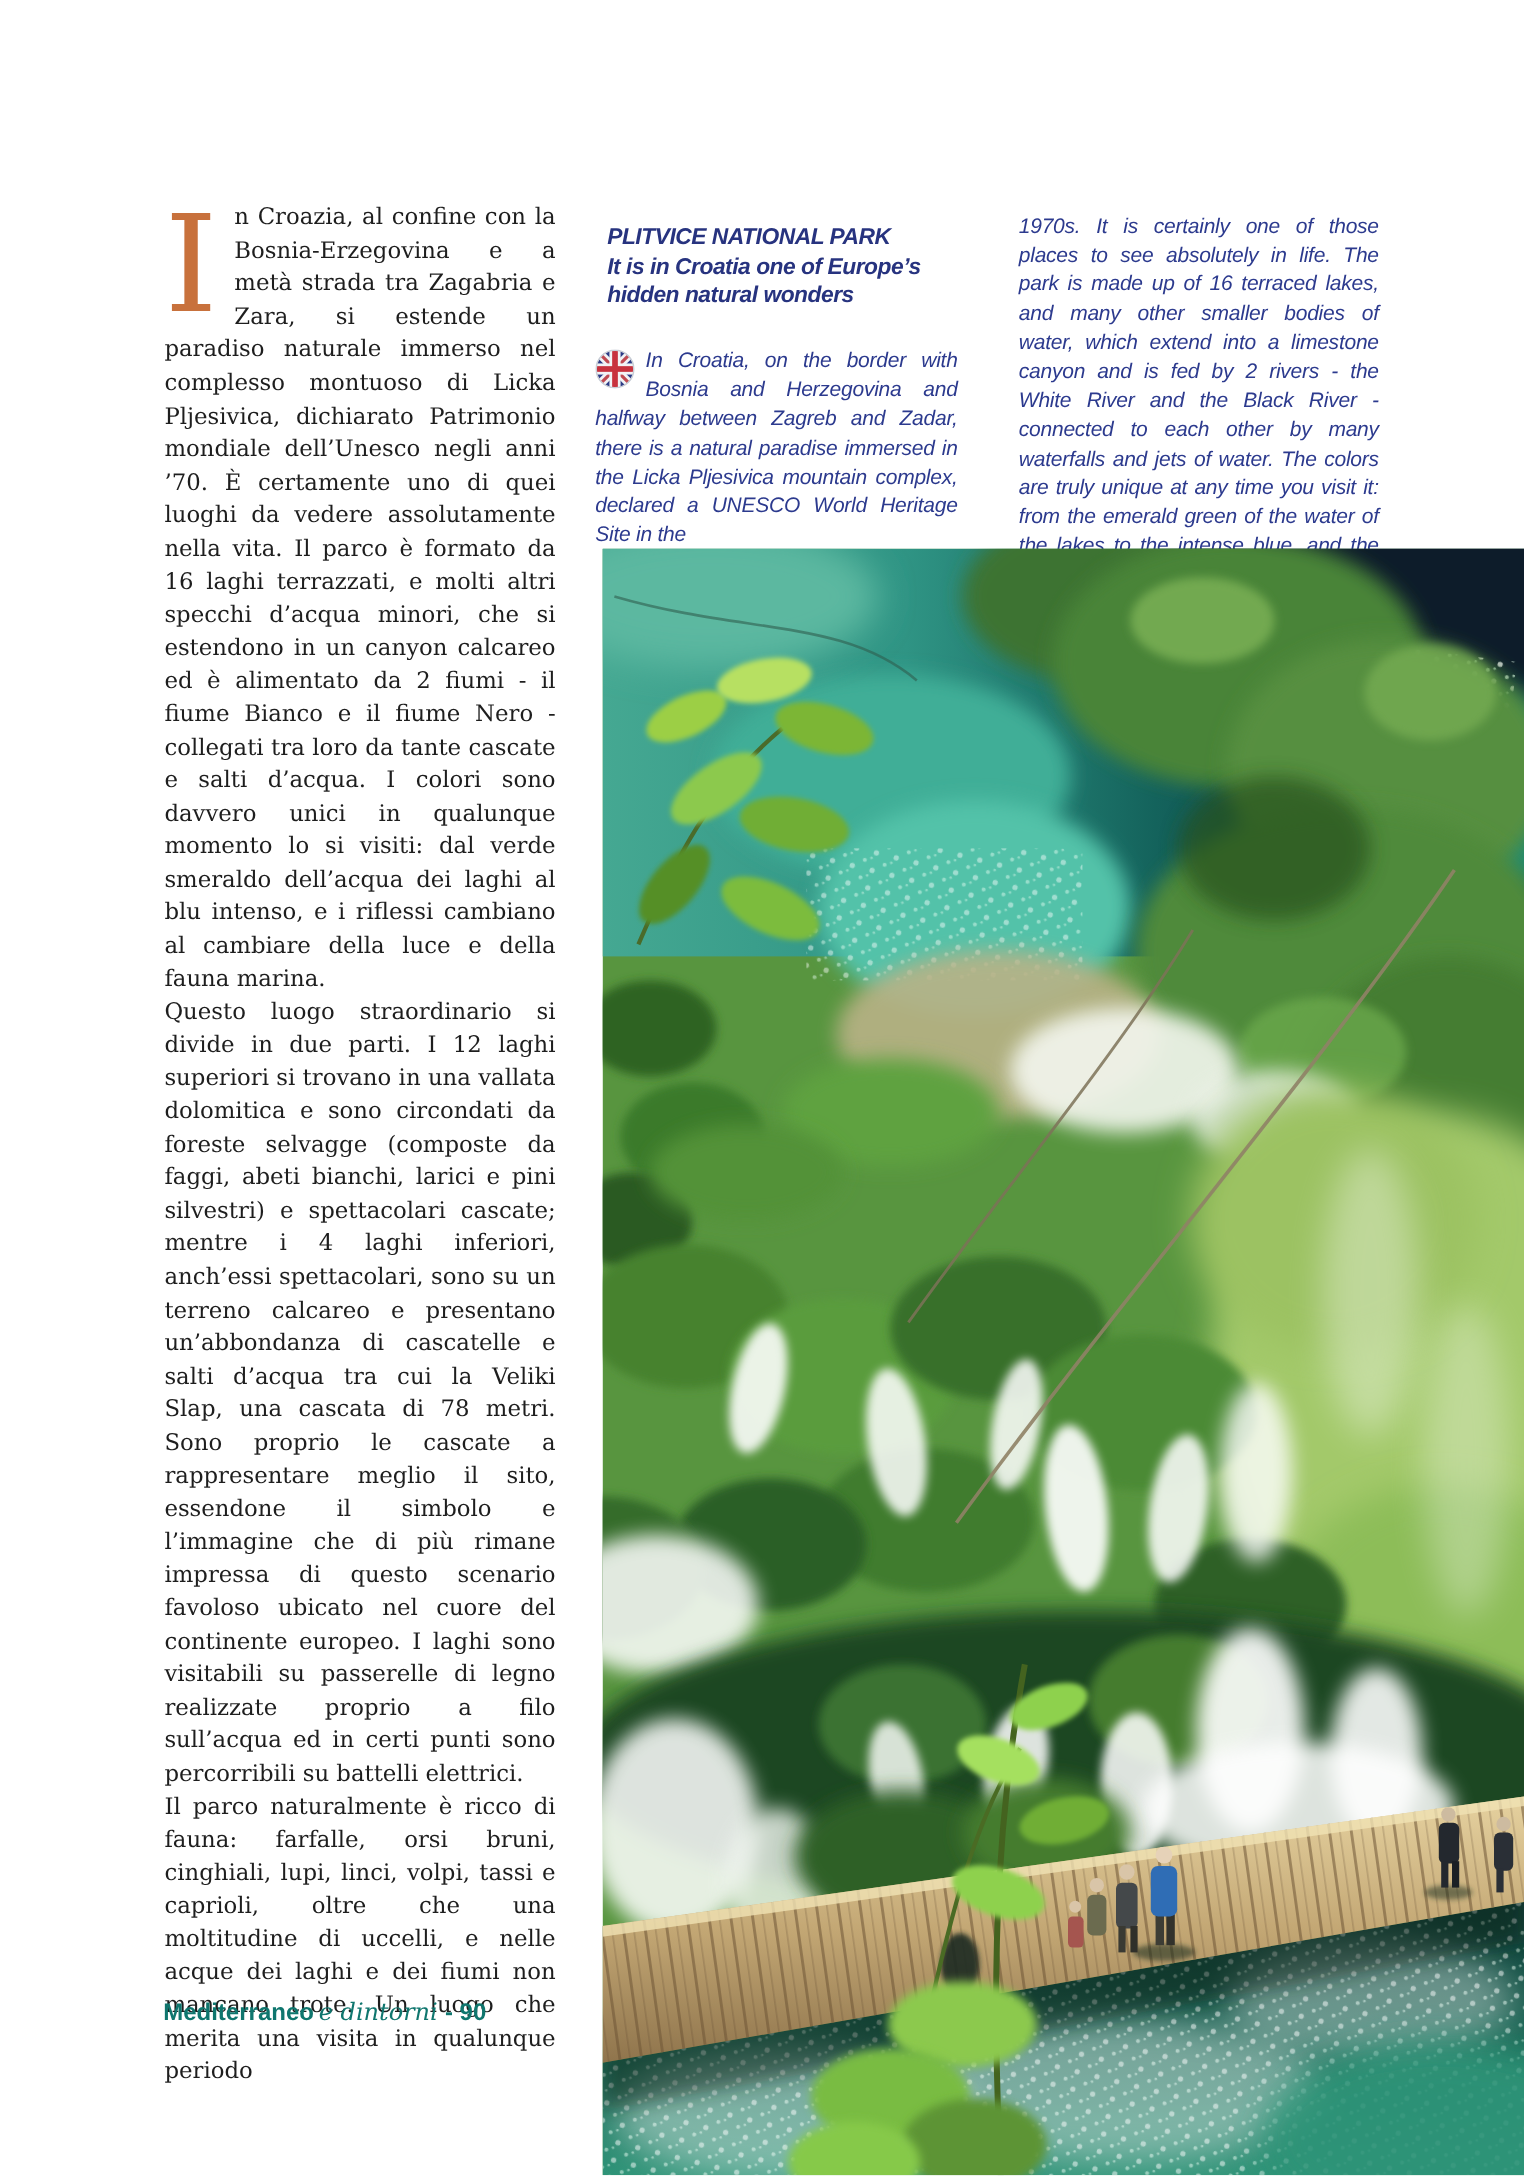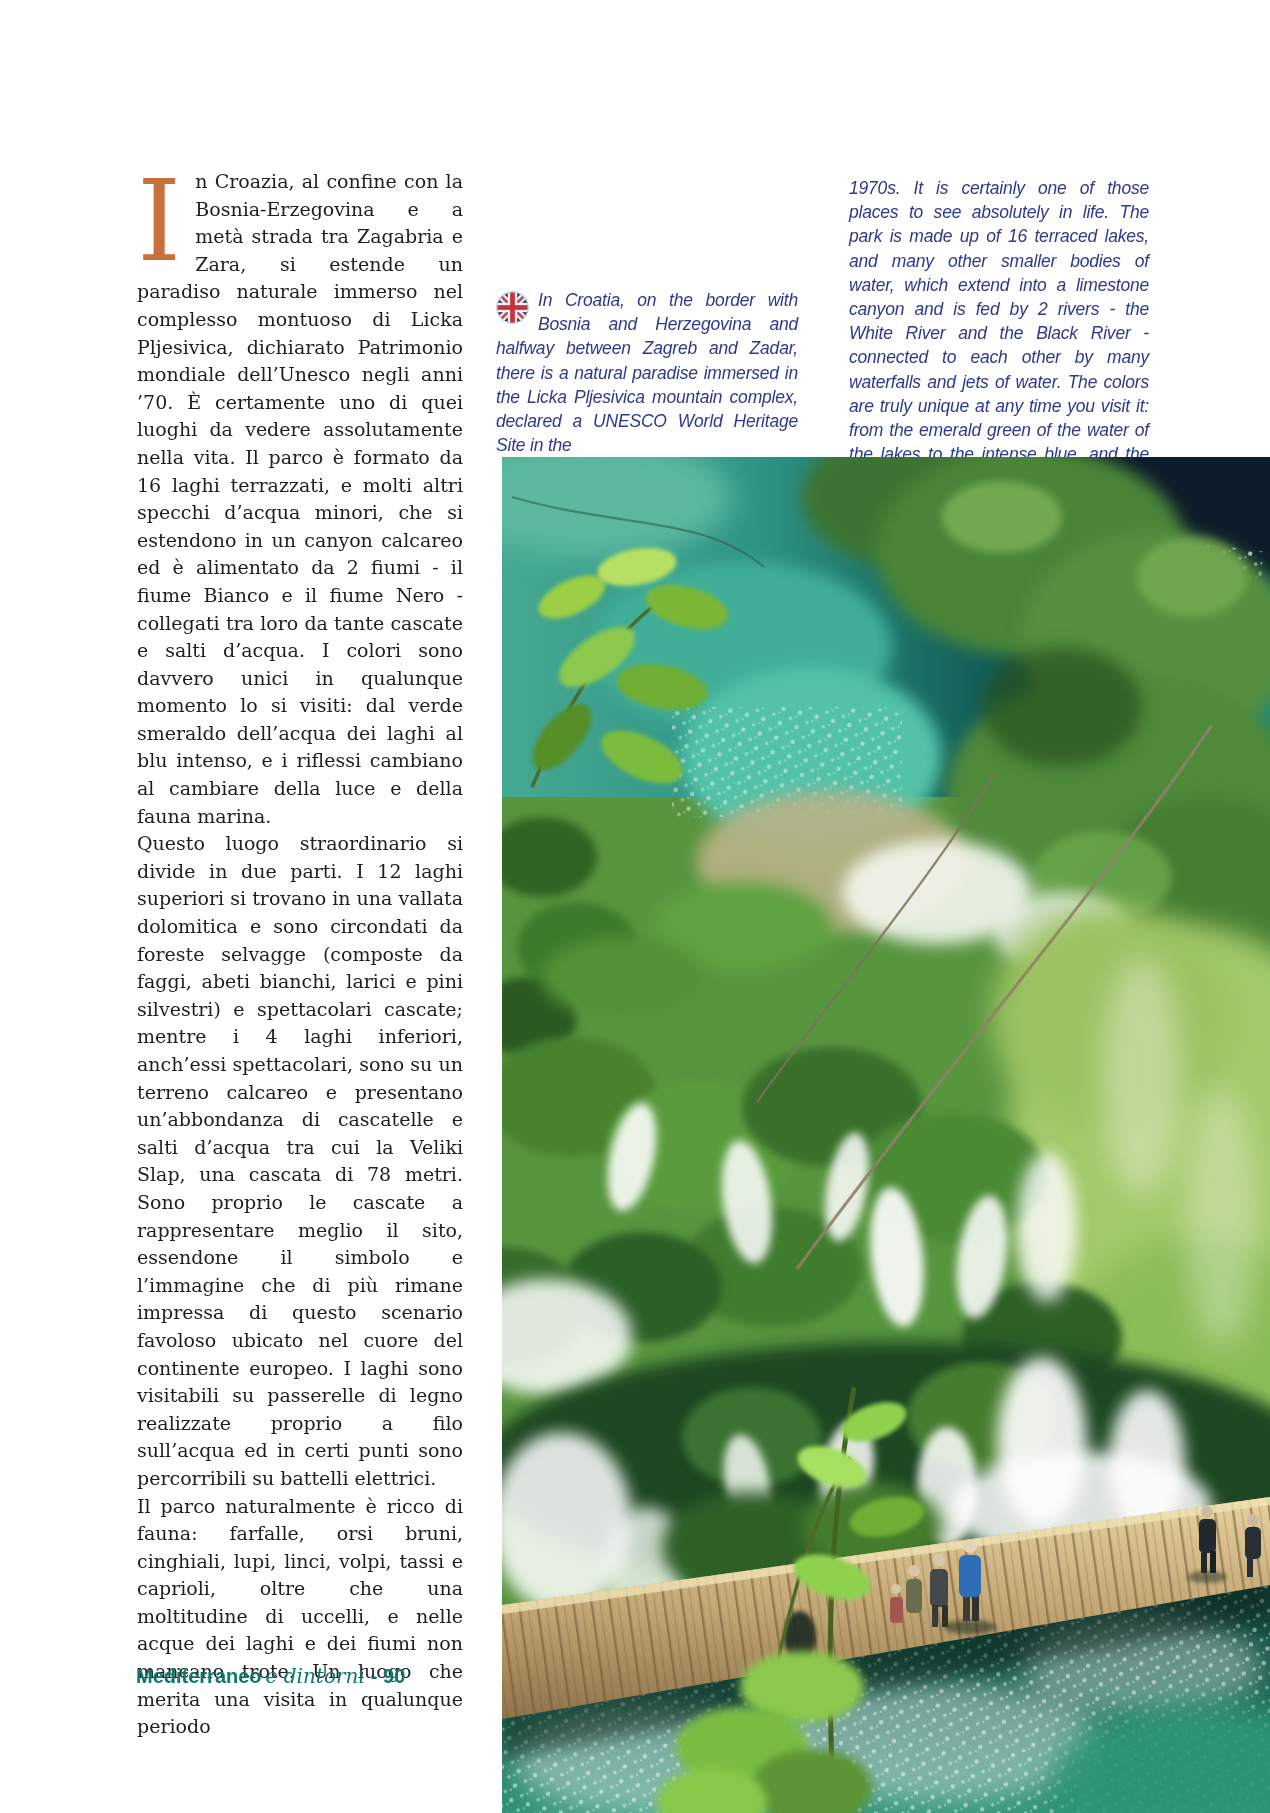--- a/index.html
+++ b/index.html
@@ -51,20 +51,24 @@
 <body>
 
 <div class="page">
 
   <div class="col-it">
     <p><span class="dropcap">I</span><span>n Croazia, al confine con la Bosnia-Erzegovina e a metà strada tra Zagabria e Zara, si estende un paradiso naturale immerso nel complesso montuoso di Licka Pljesivica, dichiarato Patrimonio mondiale dell’Unesco negli anni ’70. È certamente uno di quei luoghi da vedere assolutamente nella vita. Il parco è formato da 16 laghi terrazzati, e molti altri specchi d’acqua minori, che si estendono in un canyon calcareo ed è alimentato da 2 fiumi - il fiume Bianco e il fiume Nero - collegati tra loro da tante cascate e salti d’acqua. I colori sono davvero unici in qualunque momento lo si visiti: dal verde smeraldo dell’acqua dei laghi al blu intenso, e i riflessi cambiano al cambiare della luce e della fauna marina.</span></p>
     <p>Questo luogo straordinario si divide in due parti. I 12 laghi superiori si trovano in una vallata dolomitica e sono circondati da foreste selvagge (composte da faggi, abeti bianchi, larici e pini silvestri) e spettacolari cascate; mentre i 4 laghi inferiori, anch’essi spettacolari, sono su un terreno calcareo e presentano un’abbondanza di cascatelle e salti d’acqua tra cui la Veliki Slap, una cascata di 78 metri. Sono proprio le cascate a rappresentare meglio il sito, essendone il simbolo e l’immagine che di più rimane impressa di questo scenario favoloso ubicato nel cuore del continente europeo. I laghi sono visitabili su passerelle di legno realizzate proprio a filo sull’acqua ed in certi punti sono percorribili su battelli elettrici.</p>
     <p>Il parco naturalmente è ricco di fauna: farfalle, orsi bruni, cinghiali, lupi, linci, volpi, tassi e caprioli, oltre che una moltitudine di uccelli, e nelle acque dei laghi e dei fiumi non mancano trote. Un luogo che merita una visita in qualunque periodo</p>
   </div>
 
+  <div class="headline">
+    <div>PLITVICE NATIONAL PARK</div>
+    <div>It is in Croatia one of Europe’s hidden natural wonders</div>
+  </div>
 
   <div class="col-en1">
     <span class="flag">
       <svg viewBox="0 0 32 32" aria-hidden="true">
         <defs>
             <clipPath id="flagClip">
               <circle cx="16" cy="16" r="15.2"></circle>
             </clipPath>
           </defs>
         <g clip-path="url(#flagClip)">

